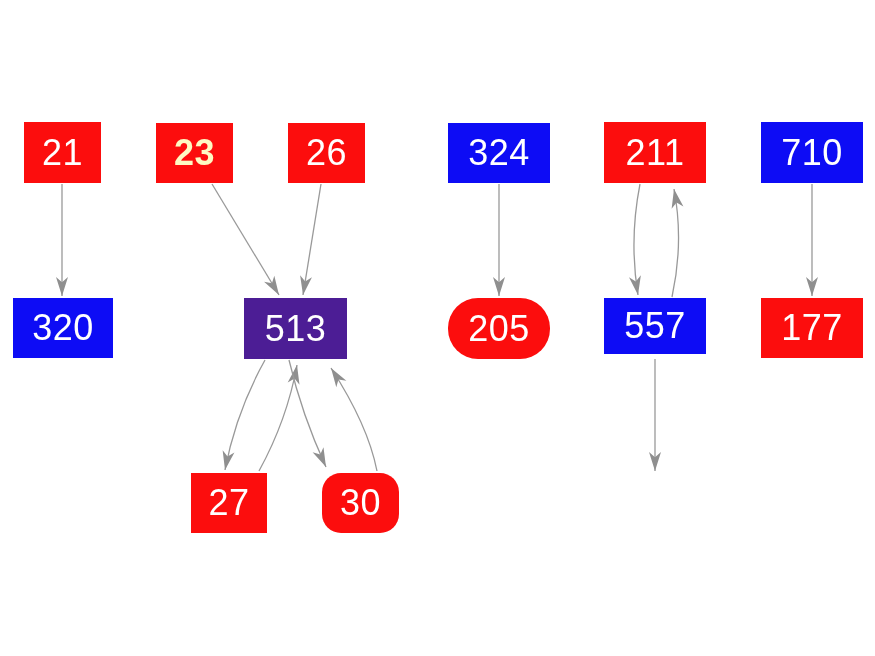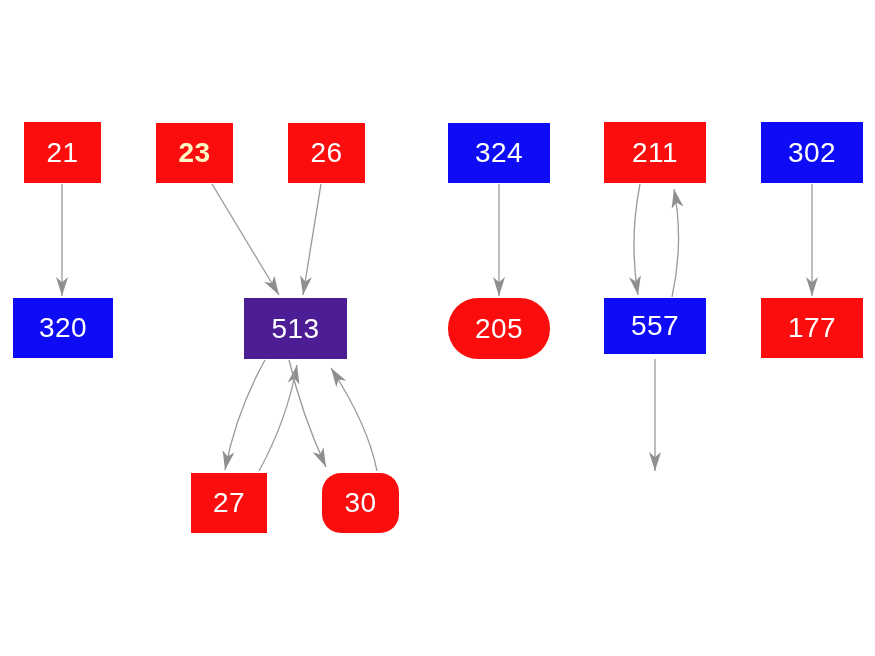--- a/index.html
+++ b/index.html
@@ -18,21 +18,21 @@
     left: 0;
     top: 0;
   }
   .node {
     position: absolute;
     display: flex;
     align-items: center;
     justify-content: center;
   }
   .node span {
-    font-size: 28px;
+    font-size: 36px;
     line-height: 1;
     letter-spacing: 0.5px;
   }
   .edge-line {
     fill: none;
     stroke-width: 1.3;
   }
 </style>
 </head>
 <body>
@@ -73,21 +73,21 @@
     <div class="node" style="left: 288px; top: 123px; width: 77px; height: 60px; background: rgb(252, 13, 13);">
       <span style="color: rgb(255, 255, 255);">26</span>
     </div>
     <div class="node" style="left: 448px; top: 123px; width: 102px; height: 60px; background: rgb(13, 12, 245);">
       <span style="color: rgb(255, 255, 255);">324</span>
     </div>
     <div class="node" style="left: 604px; top: 122px; width: 102px; height: 61px; background: rgb(252, 13, 13);">
       <span style="color: rgb(255, 255, 255);">211</span>
     </div>
     <div class="node" style="left: 761px; top: 122px; width: 102px; height: 61px; background: rgb(13, 12, 245);">
-      <span style="color: rgb(255, 255, 255);">302</span>
+      <span style="color: rgb(255, 255, 255);">710</span>
     </div>
     <div class="node" style="left: 13px; top: 298px; width: 100px; height: 60px; background: rgb(13, 12, 245);">
       <span style="color: rgb(255, 255, 255);">320</span>
     </div>
     <div class="node" style="left: 244px; top: 298px; width: 103px; height: 61px; background: #4c1d95;">
       <span style="color: rgb(255, 255, 255);">513</span>
     </div>
     <div class="node" style="left: 448px; top: 298px; width: 102px; height: 61px; background: rgb(252, 13, 13); border-radius: 30px;">
       <span style="color: rgb(255, 255, 255);">205</span>
     </div>

